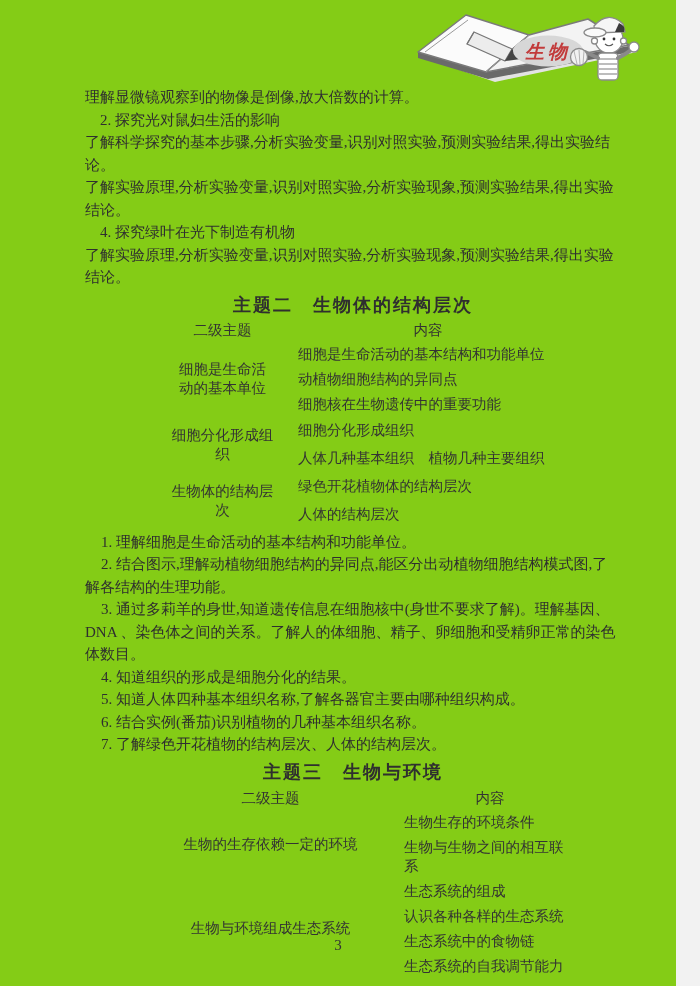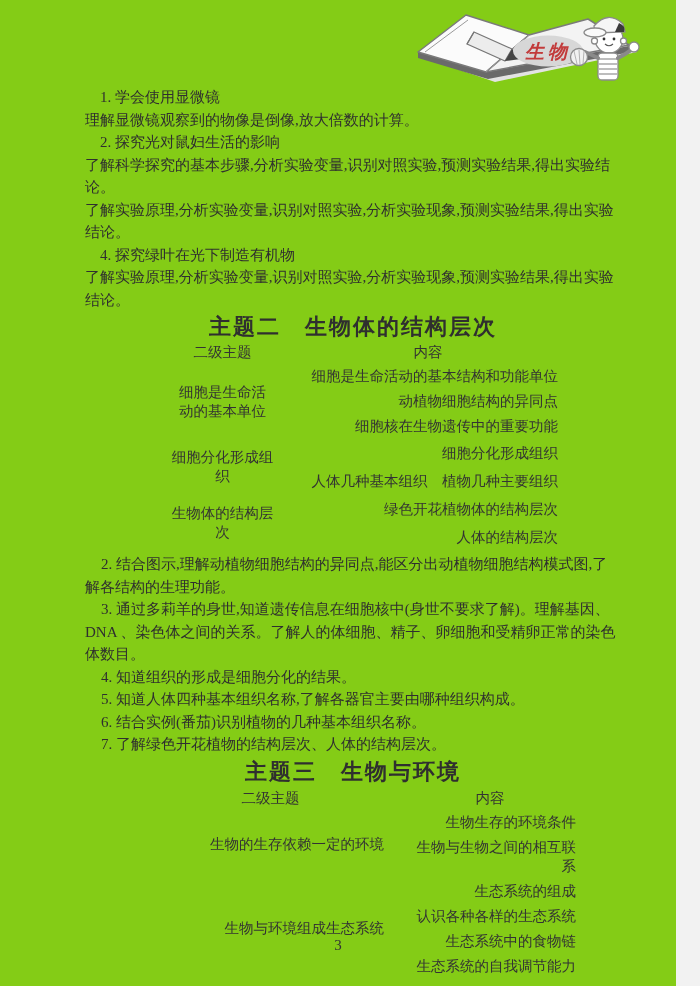--- a/index.html
+++ b/index.html
@@ -9,37 +9,37 @@
     position:relative; width:676px; height:986px; background:#84cc16;
     font-family:"Liberation Serif","DejaVu Serif",serif; color:#2f2f2f; overflow:hidden;
   }
   .header { position:relative; height:86px; }
   .header svg { position:absolute; top:2px; right:28px; }
   .content { padding:0 55px 0 85px; }
   .line { font-size:15px; line-height:22.5px; }
   .line.indent { text-indent:15px; }
   .line.flush { text-indent:0; }
   .table-title {
-    text-align:center; font-size:22px; font-weight:bold; letter-spacing:2px;
+    text-align:center; font-size:18px; font-weight:bold; letter-spacing:2px;
     margin-top:4px; height:24px; line-height:24px;
   }
   table { border-collapse:collapse; table-layout:fixed; font-size:14.5px; color:#333; }
   table, th, td { border:4px solid #84cc16;font-family:Liberation Serif, serif; }
   table { border-width:1.6px; }
   th { font-weight:normal; text-align:center; border-bottom-width:1.4px; }
-  td.content-cell { text-align:right; padding:1px 8px; }
+  td.content-cell { text-align:left; padding:1px 8px; }
   td.theme-cell { white-space:pre-line; padding:7px 8px; }
   .t1 { width:415px; margin-left:70px; }
   .t1 col.c-theme { width:131px; }
   .t1 tr { height:23px; }
   .t1 td.theme-cell { text-align:center; }
   .t2 { width:443px; margin-left:60px; margin-top:1px; }
   .t2 col.c-theme { width:247px; }
   .t2 tr { height:21.6px; }
-  .t2 td.theme-cell { text-align:right; }
+  .t2 td.theme-cell { text-align:center; }
   .req-heading {
     font-family:"Liberation Sans","DejaVu Sans",sans-serif; font-weight:bold;
     font-size:15px; line-height:22.5px; text-indent:15px; margin-top:7px;
   }
   .req-line { font-size:15px; line-height:22.5px; text-indent:16px; }
   .req-section { }
   .footer {
     position:absolute; bottom:32px; left:0; width:100%;
     text-align:center; font-size:15px; color:#333;
   }
@@ -89,21 +89,20 @@
         <path d="M210,56 Q218,52 223,48" stroke-width="4" stroke-linecap="round"></path>
         <circle cx="226" cy="45" r="5" fill="#ffffff"></circle>
       </g>
     </svg>
   </div>
 
   <div class="content">
 
     <div class="intro">
 
-    <p class="line indent">1. 学会使用显微镜</p>
         <p class="line flush">理解显微镜观察到的物像是倒像,放大倍数的计算。</p>
         <p class="line indent">2. 探究光对鼠妇生活的影响</p>
         <p class="line flush">了解科学探究的基本步骤,分析实验变量,识别对照实验,预测实验结果,得出实验结论。</p>
         <p class="line flush">了解实验原理,分析实验变量,识别对照实验,分析实验现象,预测实验结果,得出实验结论。</p>
         <p class="line indent">4. 探究绿叶在光下制造有机物</p>
         <p class="line flush">了解实验原理,分析实验变量,识别对照实验,分析实验现象,预测实验结果,得出实验结论。</p>
       </div>
 
     <h2 class="table-title">主题二　生物体的结构层次</h2>
     <table class="t1">
@@ -142,20 +141,21 @@
           </tr>
           <tr>
             <td class="content-cell">人体的结构层次</td>
           </tr>
         </tbody>
     </table>
 
     <div class="req-section">
       <div>
 
+      <p class="req-line">1. 理解细胞是生命活动的基本结构和功能单位。</p>
           <p class="req-line">2. 结合图示,理解动植物细胞结构的异同点,能区分出动植物细胞结构模式图,了解各结构的生理功能。</p>
           <p class="req-line">3. 通过多莉羊的身世,知道遗传信息在细胞核中(身世不要求了解)。理解基因、DNA 、染色体之间的关系。了解人的体细胞、精子、卵细胞和受精卵正常的染色体数目。</p>
           <p class="req-line">4. 知道组织的形成是细胞分化的结果。</p>
           <p class="req-line">5. 知道人体四种基本组织名称,了解各器官主要由哪种组织构成。</p>
           <p class="req-line">6. 结合实例(番茄)识别植物的几种基本组织名称。</p>
           <p class="req-line">7. 了解绿色开花植物的结构层次、人体的结构层次。</p>
         </div>
     </div>
 
     <h2 class="table-title">主题三　生物与环境</h2>

